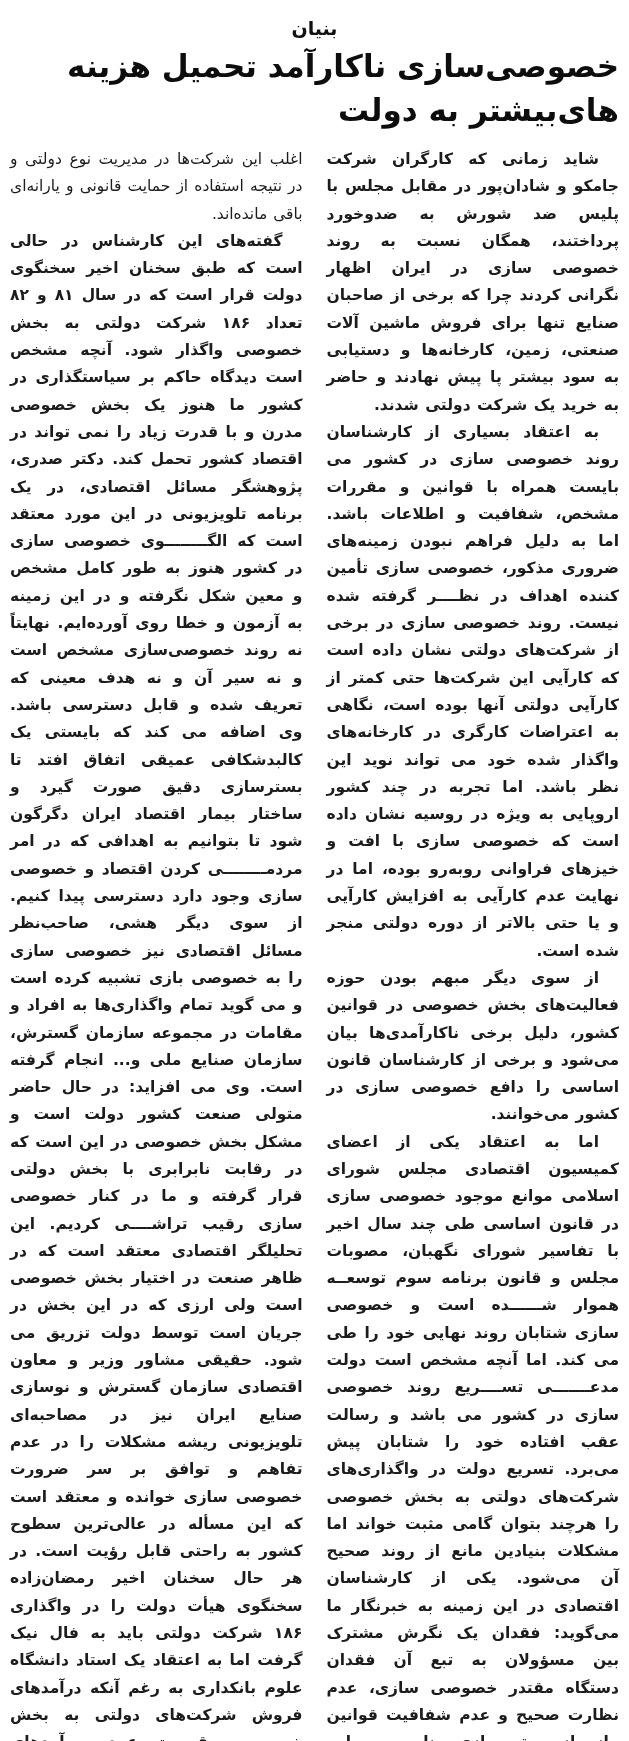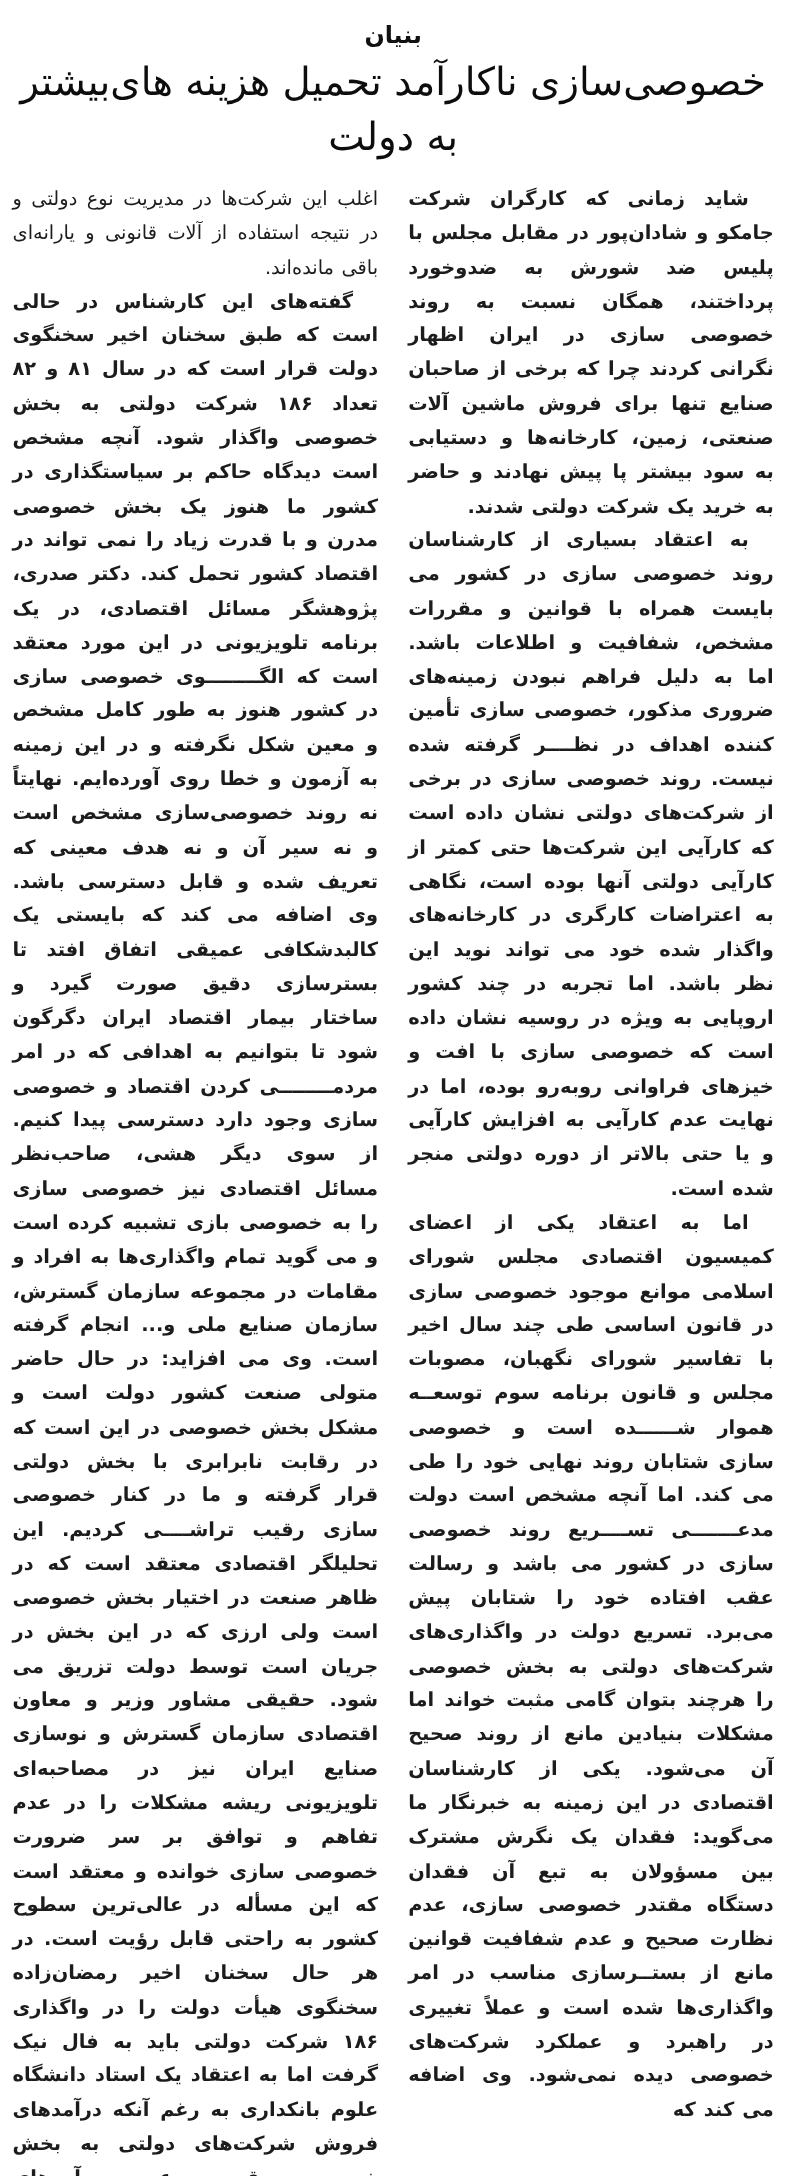--- a/index.html
+++ b/index.html
@@ -20,22 +20,22 @@
     overflow: hidden;
   }
   .kicker {
     text-align: center;
     font-weight: bold;
     font-size: 19px;
     line-height: 24px;
     color: #111111;
   }
   .headline {
-    text-align: center;
-    font-weight: normal;
+    text-align: right;
+    font-weight: bold;
     font-size: 31px;
     line-height: 44px;
     margin: 4px 0 14px 0;
     color: #0d0d0d;
     letter-spacing: -0.5px;
   }
   .columns {
     display: flex;
     flex-direction: row;
     gap: 24px;
@@ -65,23 +65,24 @@
   <header>
     <div class="kicker">بنیان</div>
     <h1 class="headline">خصوصی‌سازی ناکارآمد تحمیل هزینه های‌بیشتر به دولت</h1>
   </header>
 
   <main class="columns">
 
     <section class="col">
       <p class="para indent">شاید زمانی که کارگران شرکت جامکو و شادان‌پور در مقابل مجلس با پلیس ضد شورش به ضدوخورد پرداختند، همگان نسبت به روند خصوصی سازی در ایران اظهار نگرانی کردند چرا که برخی از صاحبان صنایع تنها برای فروش ماشین آلات صنعتی، زمین، کارخانه‌ها و دستیابی به سود بیشتر پا پیش نهادند و حاضر به خرید یک شرکت دولتی شدند.</p>
       <p class="para indent">به اعتقاد بسیاری از کارشناسان روند خصوصی سازی در کشور می بایست همراه با قوانین و مقررات مشخص، شفافیت و اطلاعات باشد. اما به دلیل فراهم نبودن زمینه‌های ضروری مذکور، خصوصی سازی تأمین کننده اهداف در نظــــر گرفته شده نیست. روند خصوصی سازی در برخی از شرکت‌های دولتی نشان داده است که کارآیی این شرکت‌ها حتی کمتر از کارآیی دولتی آنها بوده است، نگاهی به اعتراضات کارگری در کارخانه‌های واگذار شده خود می تواند نوید این نظر باشد. اما تجربه در چند کشور اروپایی به ویژه در روسیه نشان داده است که خصوصی سازی با افت و خیزهای فراوانی روبه‌رو بوده، اما در نهایت عدم کارآیی به افزایش کارآیی و یا حتی بالاتر از دوره دولتی منجر شده است.</p>
+      <p class="para indent">از سوی دیگر مبهم بودن حوزه فعالیت‌های بخش خصوصی در قوانین کشور، دلیل برخی ناکارآمدی‌ها بیان می‌شود و برخی از کارشناسان قانون اساسی را دافع خصوصی سازی در کشور می‌خوانند.</p>
       <p class="para indent">اما به اعتقاد یکی از اعضای کمیسیون اقتصادی مجلس شورای اسلامی موانع موجود خصوصی سازی در قانون اساسی طی چند سال اخیر با تفاسیر شورای نگهبان، مصوبات مجلس و قانون برنامه سوم توسعــه هموار شــــــده است و خصوصی سازی شتابان روند نهایی خود را طی می کند. اما آنچه مشخص است دولت مدعـــــــی تســــریع روند خصوصی سازی در کشور می باشد و رسالت عقب افتاده خود را شتابان پیش می‌برد. تسریع دولت در واگذاری‌های شرکت‌های دولتی به بخش خصوصی را هرچند بتوان گامی مثبت خواند اما مشکلات بنیادین مانع از روند صحیح آن می‌شود. یکی از کارشناسان اقتصادی در این زمینه به خبرنگار ما می‌گوید: فقدان یک نگرش مشترک بین مسؤولان به تبع آن فقدان دستگاه مقتدر خصوصی سازی، عدم نظارت صحیح و عدم شفافیت قوانین مانع از بستــرسازی مناسب در امر واگذاری‌ها شده است و عملاً تغییری در راهبرد و عملکرد شرکت‌های خصوصی دیده نمی‌شود. وی اضافه می کند که</p>
     </section>
 
     <section class="col">
-      <p class="para no-indent">اغلب این شرکت‌ها در مدیریت نوع دولتی و در نتیجه استفاده از آلات قانونی و یارانه‌ای باقی مانده‌اند.</p>
+      <p class="para no-indent">اغلب این شرکت‌ها در مدیریت نوع دولتی و در نتیجه استفاده از حمایت قانونی و یارانه‌ای باقی مانده‌اند.</p>
       <p class="para indent">گفته‌های این کارشناس در حالی است که طبق سخنان اخیر سخنگوی دولت قرار است که در سال ۸۱ و ۸۲ تعداد ۱۸۶ شرکت دولتی به بخش خصوصی واگذار شود. آنچه مشخص است دیدگاه حاکم بر سیاستگذاری در کشور ما هنوز یک بخش خصوصی مدرن و با قدرت زیاد را نمی تواند در اقتصاد کشور تحمل کند. دکتر صدری، پژوهشگر مسائل اقتصادی، در یک برنامه تلویزیونی در این مورد معتقد است که الگــــــــوی خصوصی سازی در کشور هنوز به طور کامل مشخص و معین شکل نگرفته و در این زمینه به آزمون و خطا روی آورده‌ایم. نهایتاً نه روند خصوصی‌سازی مشخص است و نه سیر آن و نه هدف معینی که تعریف شده و قابل دسترسی باشد. وی اضافه می کند که بایستی یک کالبدشکافی عمیقی اتفاق افتد تا بسترسازی دقیق صورت گیرد و ساختار بیمار اقتصاد ایران دگرگون شود تا بتوانیم به اهدافی که در امر مردمــــــــی کردن اقتصاد و خصوصی سازی وجود دارد دسترسی پیدا کنیم. از سوی دیگر هشی، صاحب‌نظر مسائل اقتصادی نیز خصوصی سازی را به خصوصی بازی تشبیه کرده است و می گوید تمام واگذاری‌ها به افراد و مقامات در مجموعه سازمان گسترش، سازمان صنایع ملی و... انجام گرفته است. وی می افزاید: در حال حاضر متولی صنعت کشور دولت است و مشکل بخش خصوصی در این است که در رقابت نابرابری با بخش دولتی قرار گرفته و ما در کنار خصوصی سازی رقیب تراشــــی کردیم. این تحلیلگر اقتصادی معتقد است که در ظاهر صنعت در اختیار بخش خصوصی است ولی ارزی که در این بخش در جریان است توسط دولت تزریق می شود. حقیقی مشاور وزیر و معاون اقتصادی سازمان گسترش و نوسازی صنایع ایران نیز در مصاحبه‌ای تلویزیونی ریشه مشکلات را در عدم تفاهم و توافق بر سر ضرورت خصوصی سازی خوانده و معتقد است که این مسأله در عالی‌ترین سطوح کشور به راحتی قابل رؤیت است. در هر حال سخنان اخیر رمضان‌زاده سخنگوی هیأت دولت را در واگذاری ۱۸۶ شرکت دولتی باید به فال نیک گرفت اما به اعتقاد یک استاد دانشگاه علوم بانکداری به رغم آنکه درآمدهای فروش شرکت‌های دولتی به بخش خصوصــی قسمت عمده درآمدهای سال ۸۱ را به خود اختصاص داده، سهم این سیاست در افزایش بیکاری این روش را به ناکارآمدترین شیوه توســــعه روند خصوصی سازی تبدیل نموده است.</p>
     </section>
 
   </main>
 
 </div>
 
 </body></html>

